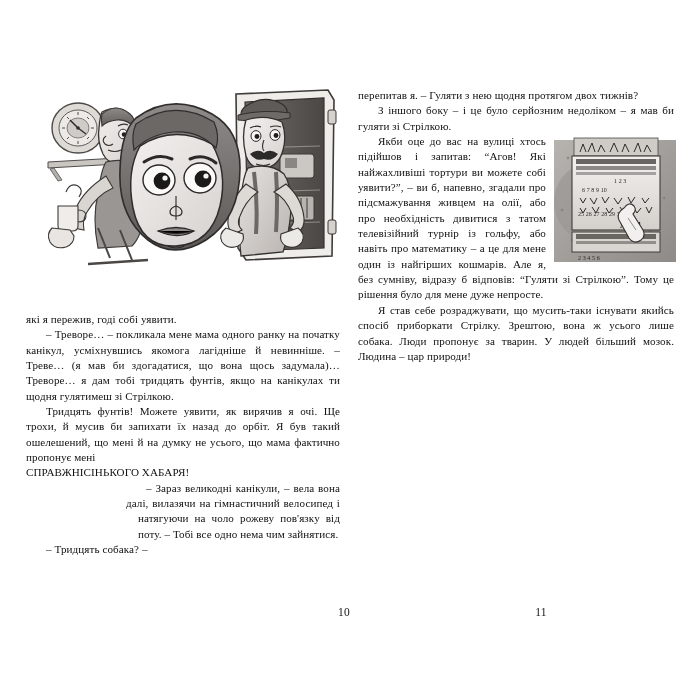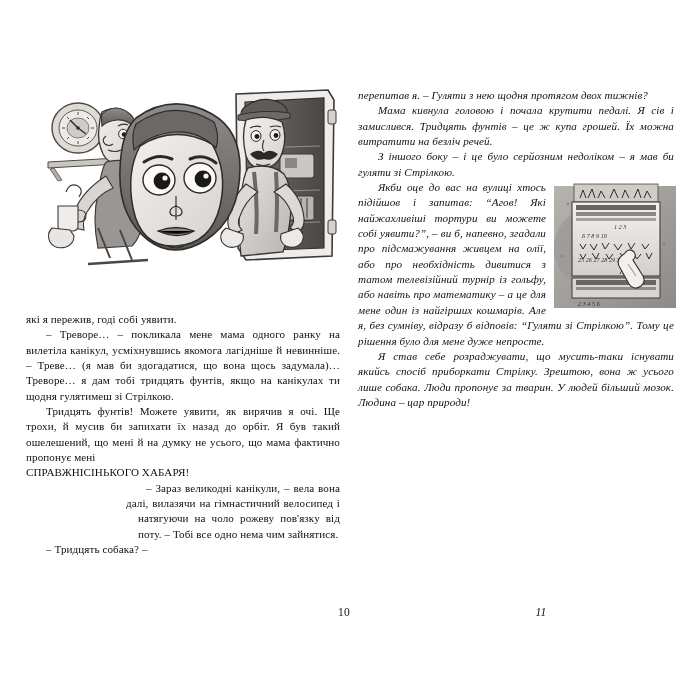--- a/index.html
+++ b/index.html
@@ -22,21 +22,21 @@
     box-sizing: border-box;
   }
 
   .page {
     position: absolute;
     top: 0;
     height: 700px;
     box-sizing: border-box;
   }
   .page-left  { left: 0;   width: 350px; padding: 88px 10px 0 26px; }
-  .page-right { left: 350px; width: 350px; padding: 88px 26px 0 8px; font-style: italic; }
+  .page-right { left: 350px; width: 350px; padding: 88px 26px 0 8px; }
 
   .col-body {
     position: relative;
     font-size: 11.1px;
     line-height: 15.35px;
     text-align: justify;
     text-justify: inter-word;
     letter-spacing: 0.08px;
     hyphens: manual;
   }
@@ -272,41 +272,40 @@
           <path d="M30 46 q4 -8 10 -4 q5 4 1 10 Z" fill="#f1efed" stroke="#3d3a37" stroke-width="1"></path>
           <path d="M52 52 q5 -8 11 -3 q5 4 0 10 Z" fill="#f1efed" stroke="#3d3a37" stroke-width="1"></path>
 
           <path d="M12 84 q-10 8 -4 14" stroke="#3d3a37" stroke-width="1.6" fill="none"></path>
 
           <circle cx="24" cy="62" r="1.8" fill="#2b2927"></circle>
         </svg>
       </div>
 
       <p class="para">які я пережив, годі собі уявити.</p>
-      <p class="para indent">– Треворе… – покликала мене мама одного ранку на вилетіла канікул, усміхнувшись якомога лагідніше й невинніше. – Треве… (я мав би здогадатися, що вона щось задумала)… Треворе… я дам тобі тридцять фунтів, якщо на канікулах ти щодня гулятимеш зі Стрілкою.</p>
+      <p class="para indent">– Треворе… – покликала мене мама одного ранку на початку канікул, усміхнувшись якомога лагідніше й невинніше. – Треве… (я мав би здогадатися, що вона щось задумала)… Треворе… я дам тобі тридцять фунтів, якщо на канікулах ти щодня гулятимеш зі Стрілкою.</p>
       <p class="para indent">Тридцять фунтів! Можете уявити, як вирячив я очі. Ще трохи, й мусив би запихати їх назад до орбіт. Я був такий ошелешений, що мені й на думку не усього, що мама фактично пропонує мені</p>
       <p class="para caps">СПРАВЖНІСІНЬКОГО ХАБАРЯ!</p>
 
       <div class="wrap-shim shim-a"></div>
       <div class="wrap-shim shim-b"></div>
       <div class="wrap-shim shim-c"></div>
       <div class="wrap-shim shim-d"></div>
 
       <p class="para indent">– Зараз великодні канікули, – вела вона далі, вилазячи на гімнастичний велосипед і натягуючи на чоло рожеву пов'язку від поту. – Тобі  все одно нема чим зайнятися.</p>
       <p class="para indent">– Тридцять собака? –</p>
     </div>
 
     <div class="folio">10</div>
   </div>
 
   <div class="page page-right">
     <div class="col-body">
 
       <p class="para">перепитав я. – Гуляти з нею щодня протягом двох тижнів?</p>
-      <p class="para indent">Мама кивнула головою і почала крутити педалі. Я сів і замислився. Тридцять фунтів – це ж купа грошей. Їх можна витратити на безліч речей.</p>
       <p class="para indent">З іншого боку – і це було серйозним недоліком – я мав би гуляти зі Стрілкою.</p>
 
       <div class="illo-calendar">
         <svg viewBox="0 0 122 128" xmlns="http://www.w3.org/2000/svg" aria-hidden="true">
           <defs>
             <linearGradient id="gWall" x1="0" y1="0" x2="1" y2="1">
               <stop offset="0%" stop-color="#b7b3af"></stop>
                 <stop offset="100%" stop-color="#8e8a87"></stop>
             </linearGradient>
             <linearGradient id="gPaper" x1="0" y1="0" x2="0" y2="1">

